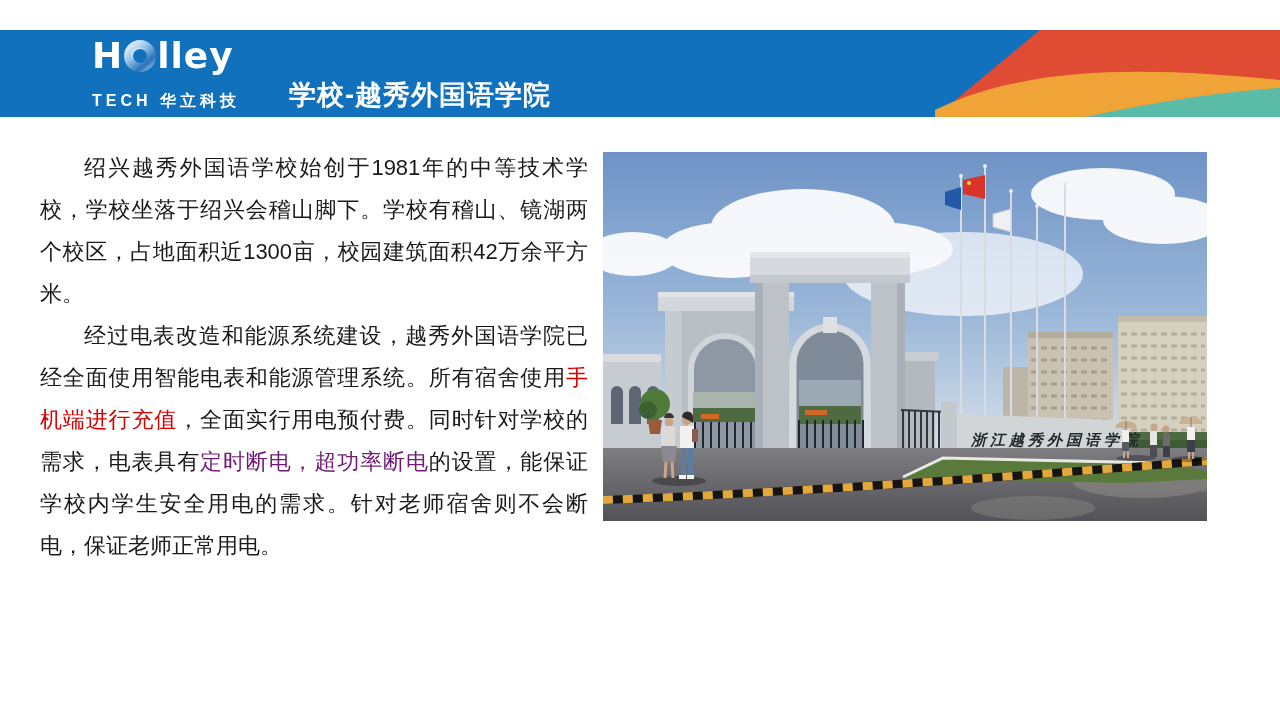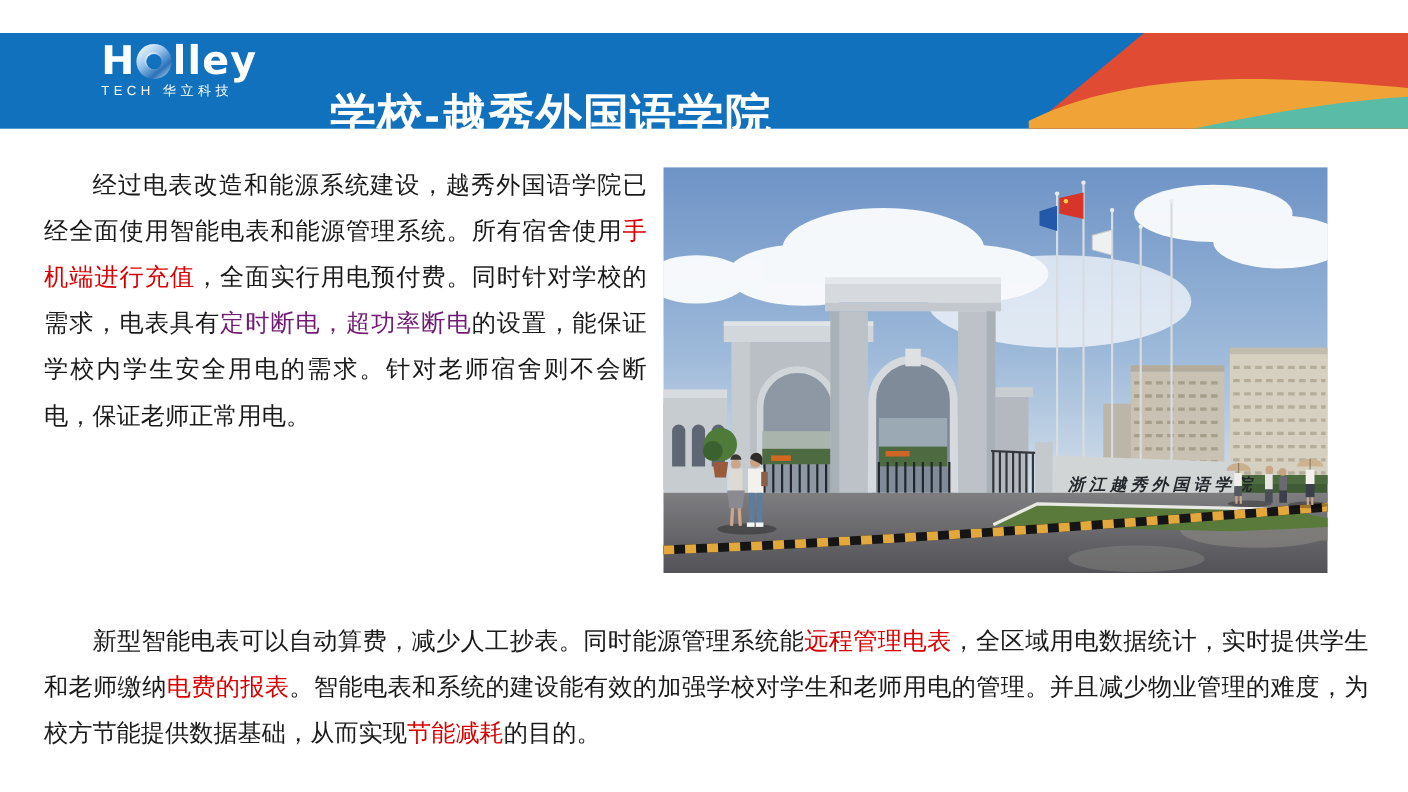--- a/index.html
+++ b/index.html
@@ -10,22 +10,22 @@
   
   .band{position:absolute;left:0;top:30px;width:1280px;height:87px;background:#1171BD;}
   .band-deco{position:absolute;right:0;top:0;width:345px;height:87px;display:block;}
   .logo{position:absolute;left:92px;top:8px;color:#fff;line-height:1;}
   .logo-row{display:flex;align-items:center;}
   .logo-h,.logo-rest{font-weight:bold;font-size:36px;letter-spacing:1px;font-family:"DejaVu Sans","Liberation Sans",sans-serif;}
   .logo-o{width:32px;height:32px;border-radius:50%;display:inline-block;position:relative;margin:0 1px;
     background:linear-gradient(140deg,#ffffff 5%,#9cc6ec 40%,#2a72b8 72%,#d9ebfb 100%);}
   .logo-o::after{content:"";position:absolute;left:9px;top:9px;right:9px;bottom:9px;border-radius:50%;
     background:#1171BD;box-shadow:-1px -1px 2px rgba(255,255,255,.7);}
-  .logo-tagline{font-size:12px;letter-spacing:4px;margin-top:2px;font-weight:normal;white-space:nowrap;}
-  .slide-title{position:absolute;left:289px;top:47px;font-size:42px;font-weight:bold;color:#ffffff;letter-spacing:1px;white-space:nowrap;margin-left:11px;}
+  .logo-tagline{font-size:16px;letter-spacing:4px;margin-top:19px;font-weight:bold;white-space:nowrap;}
+  .slide-title{position:absolute;left:289px;top:47px;font-size:27px;font-weight:bold;color:#ffffff;letter-spacing:1px;white-space:nowrap;}
   
   .text-col{position:absolute;left:40px;top:147px;width:548px;font-size:22px;line-height:42px;color:#1a1a1a;
     text-align:justify;text-justify:inter-ideograph;}
   .text-col p{margin:0;text-indent:2em;}
   .bottom-par{position:absolute;left:40px;top:562px;width:1204px;font-size:22px;line-height:42px;color:#1a1a1a;
     text-align:justify;text-justify:inter-ideograph;}
   .bottom-par p{margin:0;text-indent:2em;}
   
   .photo{position:absolute;left:603px;top:152px;width:604px;height:369px;display:block;}
 </style>
@@ -47,26 +47,24 @@
         <span class="logo-o"></span>
         <span class="logo-rest">lley</span>
       </div>
       <div class="logo-tagline">TECH 华立科技</div>
     </div>
 
     <div class="slide-title">学校-越秀外国语学院</div>
   </div>
 
   <div class="text-col">
+    <p><span>绍兴越秀外国语学校始创于1981年的中等技术学校，学校坐落于绍兴会稽山脚下。学校有稽山、镜湖两个校区，占地面积近1300亩，校园建筑面积42万余平方米。</span></p>
     <p><span>经过电表改造和能源系统建设，越秀外国语学院已经全面使用智能电表和能源管理系统。所有宿舍使用</span><span style="color: rgb(217, 0, 0);">手机端进行充值</span><span>，全面实行用电预付费。同时针对学校的需求，电表具有</span><span style="color: #701a75;">定时断电，超功率断电</span><span>的设置，能保证学校内学生安全用电的需求。针对老师宿舍则不会断电，保证老师正常用电。</span></p>
   </div>
 
-  <div class="bottom-par">
-    <p><span>新型智能电表可以自动算费，减少人工抄表。同时能源管理系统能</span><span style="color: rgb(217, 0, 0);">远程管理电表</span><span>，全区域用电数据统计，实时提供学生和老师缴纳</span><span style="color: rgb(217, 0, 0);">电费的报表</span><span>。智能电表和系统的建设能有效的加强学校对学生和老师用电的管理。并且减少物业管理的难度，为校方节能提供数据基础，从而实现</span><span style="color: rgb(217, 0, 0);">节能减耗</span><span>的目的。</span></p>
-  </div>
 
   <svg class="photo" viewBox="0 0 604 369">
     <defs>
       <linearGradient id="sky" x1="0" y1="0" x2="0" y2="1">
         <stop offset="0" stop-color="#6e93c6"></stop>
         <stop offset="0.55" stop-color="#9db9d9"></stop>
         <stop offset="1" stop-color="#d8e2ec"></stop>
       </linearGradient>
       <linearGradient id="roadg" x1="0" y1="0" x2="0" y2="1">
         <stop offset="0" stop-color="#7e7d80"></stop>

